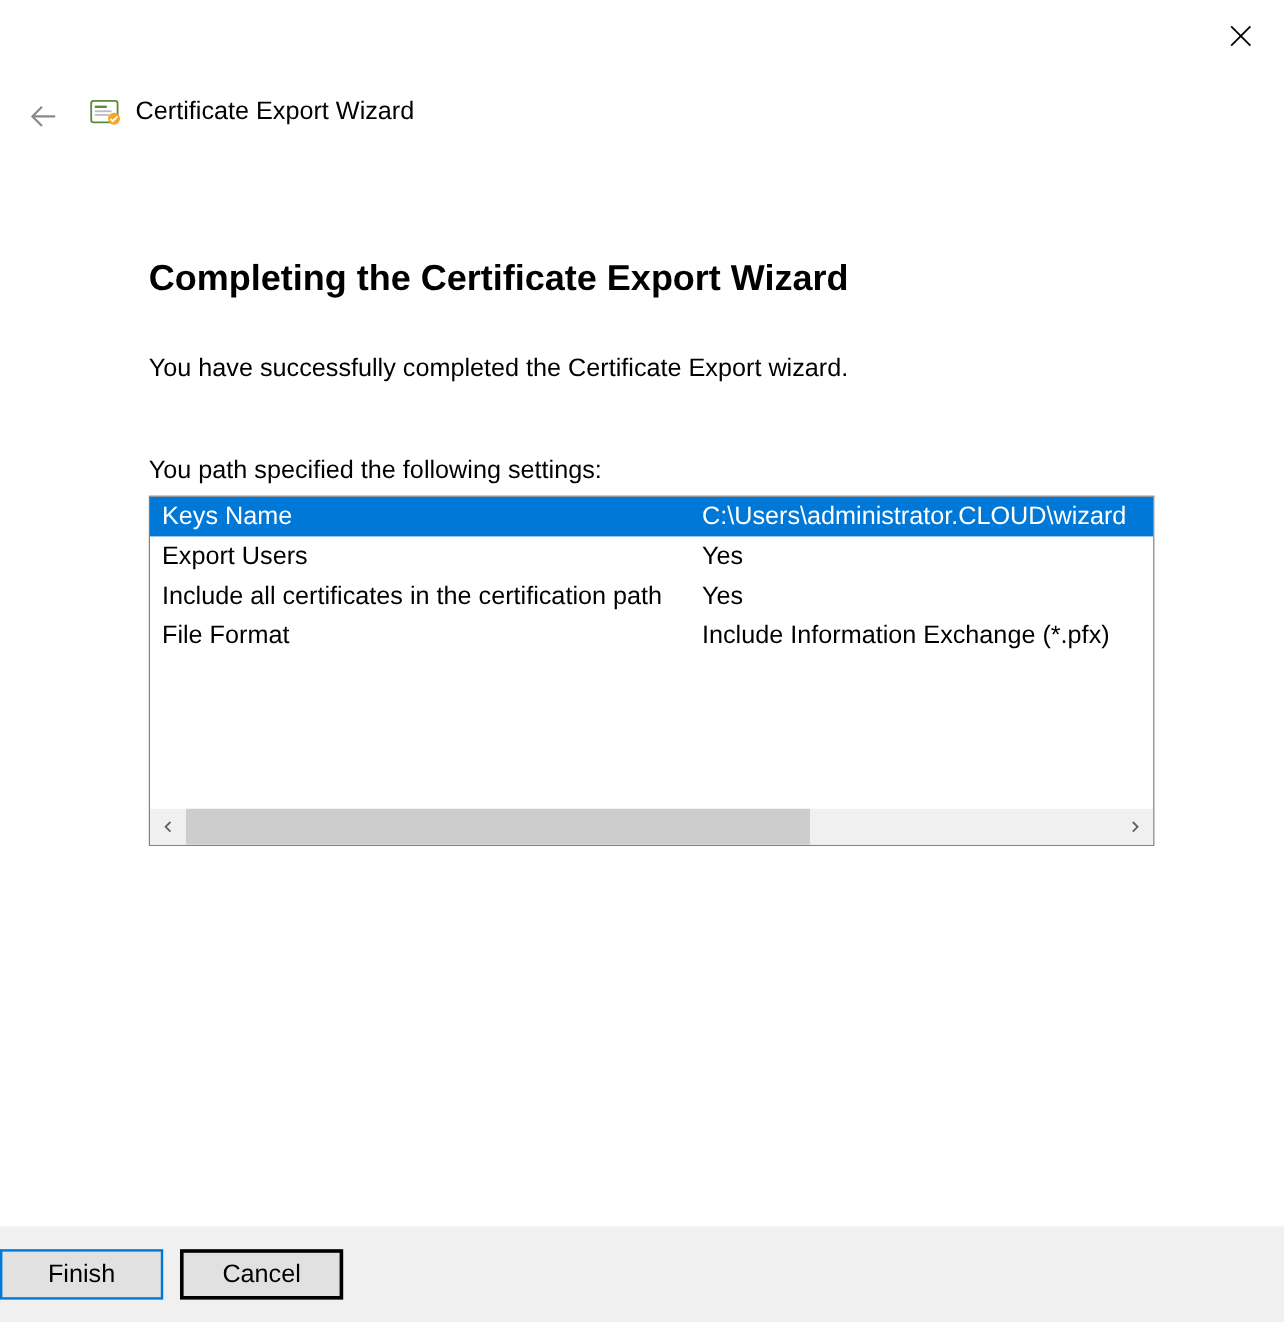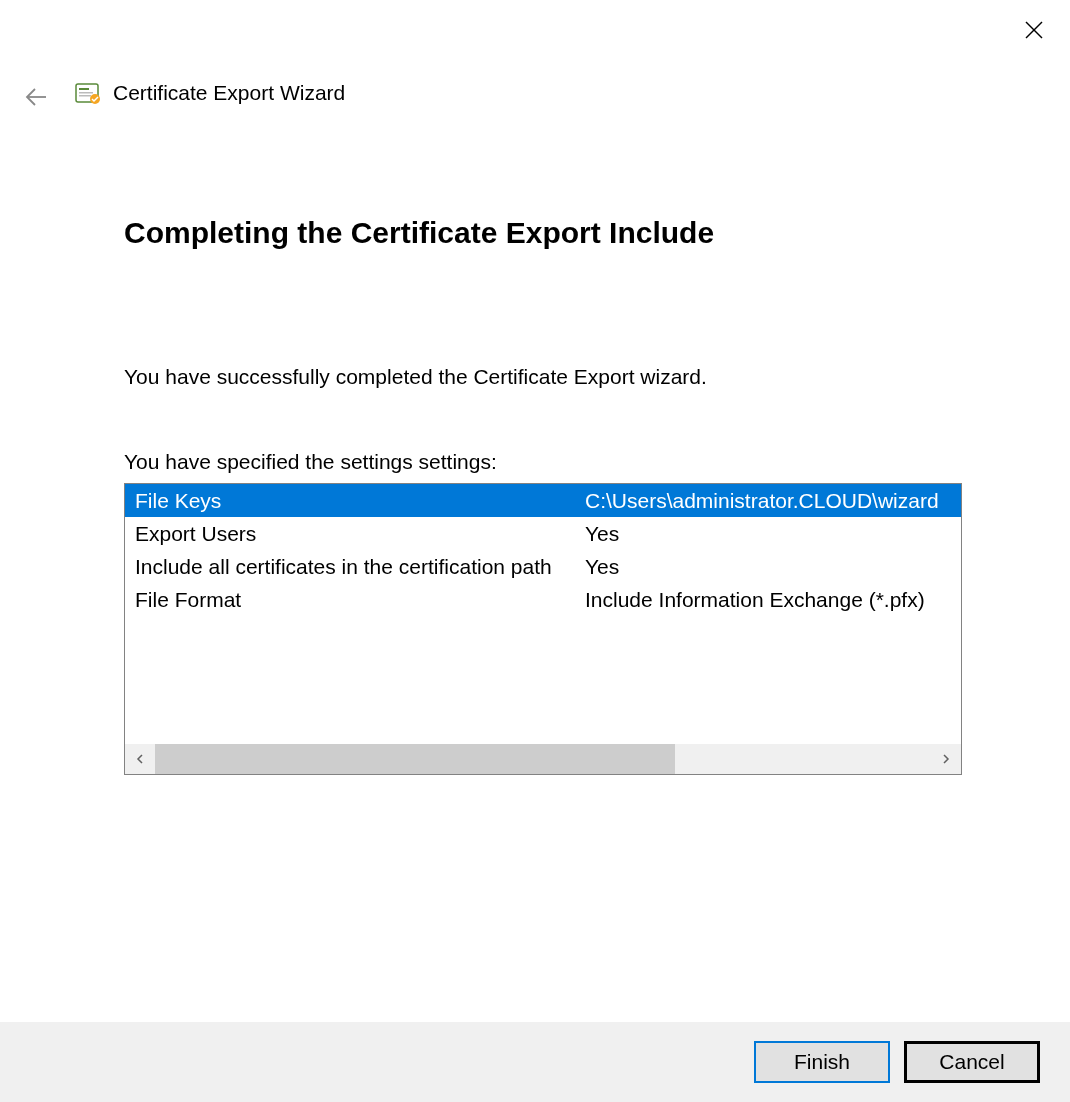--- a/index.html
+++ b/index.html
@@ -73,21 +73,21 @@
       left: 124px;
       width: 838px;
     }
     .page-heading {
       font-size: 30px;
       font-weight: 600;
       color: #000;
       line-height: 1.2;
     }
     .success-text {
-      margin-top: 114px;
+      margin-top: 44px;
       font-size: 21px;
       color: #000;
       font-weight: 400;
     }
     .settings-label {
       margin-top: 61px;
       font-size: 21px;
       color: #000;
       font-weight: 400;
     }
@@ -164,22 +164,21 @@
     }
     .footer-bar {
       position: absolute;
       bottom: 0;
       left: 0;
       right: 0;
       height: 80px;
       background: #f0f0f0;
       display: flex;
       align-items: center;
-      justify-content: flex-end;
-      padding-right: 30px;
+      padding-right: 40px;
       gap: 14px;
     }
     .btn {
       width: 136px;
       height: 42px;
       font-size: 21px;
       font-family: inherit;
       background: #e1e1e1;
       border: 3px solid #000000;
       cursor: pointer;
@@ -214,28 +213,28 @@
     <rect x="6" y="13" width="14" height="1.5" fill="#bbb"></rect>
     <rect x="6" y="16" width="12" height="1.5" fill="#bbb"></rect>
     <circle cx="22" cy="20" r="5" fill="#f5a623"></circle>
     <polyline points="19,20 21,22 25,18" fill="none" stroke="#fff" stroke-width="1.5"></polyline>
   </svg>
 </div>
 
 <div class="wizard-title">Certificate Export Wizard</div>
 
 <div class="content-area">
-  <div class="page-heading">Completing the Certificate Export Include</div>
+  <div class="page-heading">Completing the Certificate Export Wizard</div>
   <div class="success-text">You have successfully completed the Certificate Export wizard.</div>
-  <div class="settings-label">You have specified the settings settings:</div>
+  <div class="settings-label">You path specified the following settings:</div>
 
   <div class="settings-box">
     <div class="settings-content" id="settings-content">
         <div class="settings-row selected">
-          <div class="settings-key">File Keys</div>
+          <div class="settings-key">Keys Name</div>
           <div class="settings-val">C:\Users\administrator.CLOUD\wizard</div>
         </div>
         <div class="settings-row">
           <div class="settings-key">Export Users</div>
           <div class="settings-val">Yes</div>
         </div>
         <div class="settings-row">
           <div class="settings-key">Include all certificates in the certification path</div>
           <div class="settings-val">Yes</div>
         </div>

